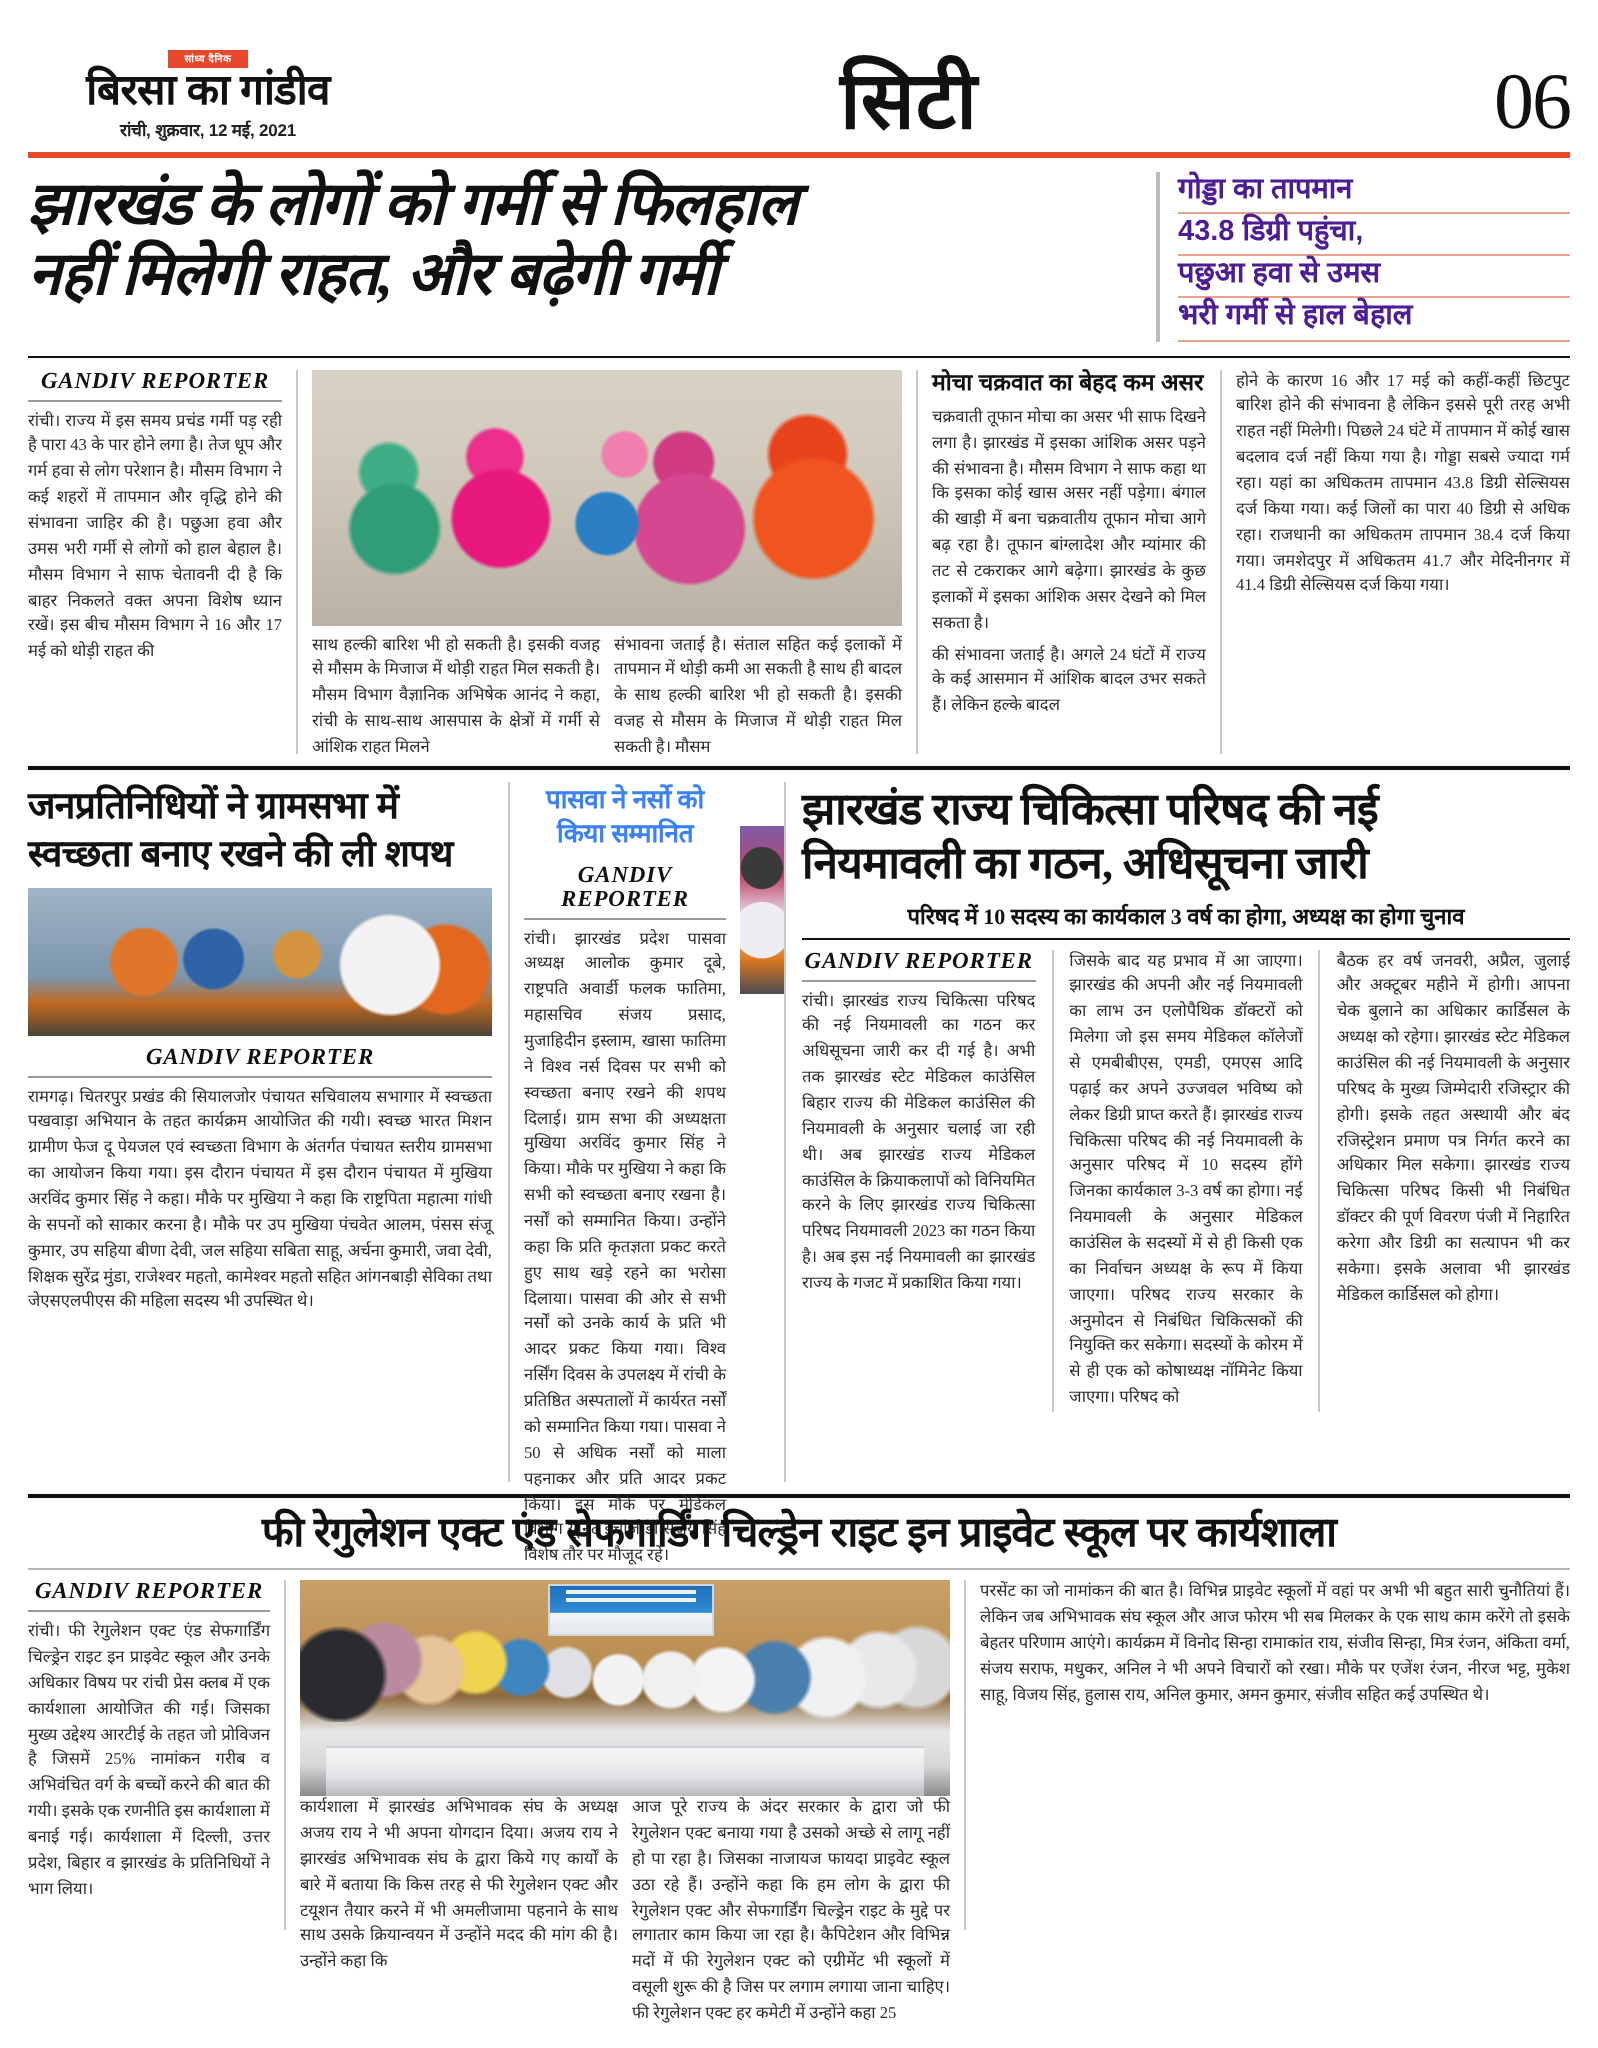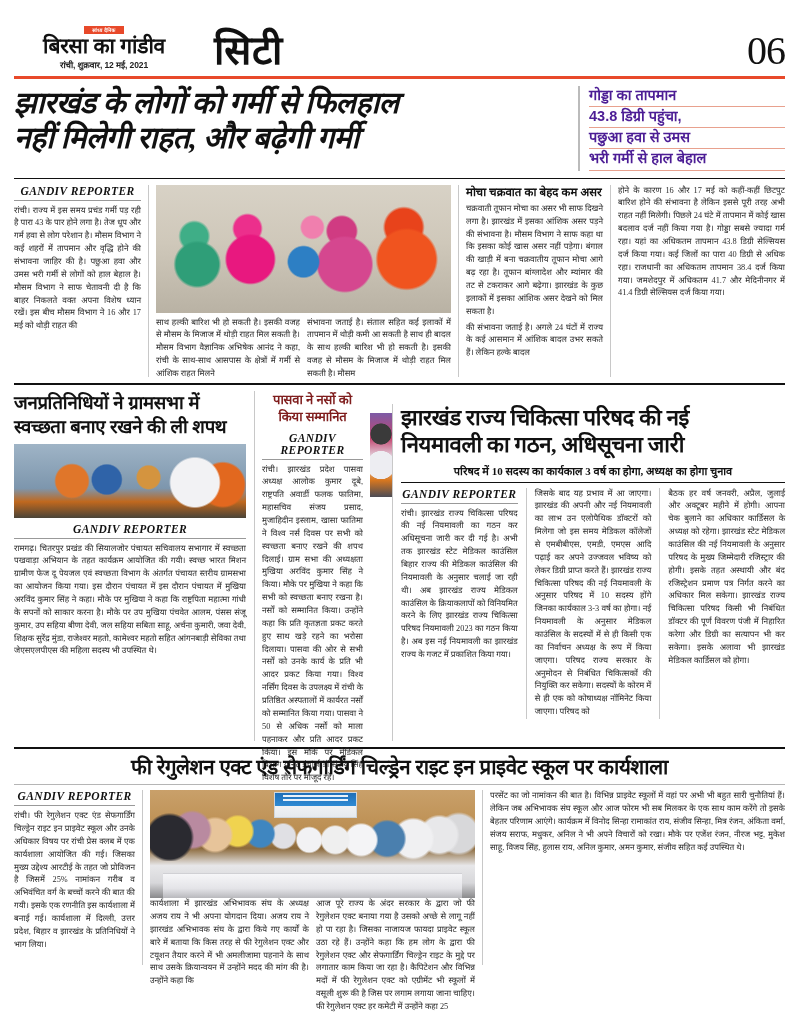--- a/index.html
+++ b/index.html
@@ -21,21 +21,21 @@
   .brand-name{
     font-family:"Liberation Sans",sans-serif;font-weight:bold;font-size:21px;
     letter-spacing:-.3px;line-height:1;color:#111;
   }
   .brand-date{
     font-family:"Liberation Sans",sans-serif;font-size:8.5px;font-weight:bold;
     color:#222;margin-top:3px;letter-spacing:-.1px;
   }
   .section-title{
     font-family:"Liberation Serif",serif;font-weight:bold;font-size:40px;
-    line-height:.95;color:#111;letter-spacing:.5px;flex:1;
+    line-height:.95;color:#111;letter-spacing:.5px;flex:1;text-align:center;
     margin-left:20px;
     margin-top:13px;
   }
   .page-no{
     font-family:"Liberation Serif",serif;font-size:40px;font-weight:normal;
     color:#111;line-height:.95;width:90px;text-align:right;letter-spacing:-1px;
   }
   .rule-orange{height:3px;background:#e8492a;margin:6px 0 0 0;}
 
   
@@ -133,21 +133,21 @@
     border-top:1px solid #d0d0d4;
   }
 
   
   .sec-head-a{
     font-family:"Liberation Sans",sans-serif;font-weight:bold;font-size:18.5px;
     line-height:1.3;color:#111;letter-spacing:-.3px;
   }
   .sec-head-b{
     font-family:"Liberation Sans",sans-serif;font-weight:bold;font-size:13px;
-    line-height:1.35;color:#7f1d1d;text-align:center;letter-spacing:-.2px;
+    line-height:1.35;color:#3b82f6;text-align:center;letter-spacing:-.2px;
   }
   .sec-head-c{
     font-family:"Liberation Serif",serif;font-weight:bold;font-size:22px;
     line-height:1.25;color:#111;letter-spacing:-.3px;
   }
   .sec-sub{
     font-family:Liberation Serif, serif;font-weight:bold;font-size:11px;
     color:#111;padding:4px 0 4px 0;border-bottom:1px solid #111;margin-bottom:5px;text-align:center;
   }
   .sec-head-d{
@@ -229,21 +229,21 @@
       <div class="sec-head-b">पासवा ने नर्सो को</div>
       <div class="sec-head-b">किया सम्मानित</div>
       <div class="byline" style="margin-top:6px;">GANDIV REPORTER</div>
       <div class="body-txt">रांची। झारखंड प्रदेश पासवा अध्यक्ष आलोक कुमार दूबे, राष्ट्रपति अवार्डी फलक फातिमा, महासचिव संजय प्रसाद, मुजाहिदीन इस्लाम, खासा फातिमा ने विश्व नर्स दिवस पर सभी को स्वच्छता बनाए रखने की शपथ दिलाई। ग्राम सभा की अध्यक्षता मुखिया अरविंद कुमार सिंह ने किया। मौके पर मुखिया ने कहा कि सभी को स्वच्छता बनाए रखना है। नर्सों को सम्मानित किया। उन्होंने कहा कि प्रति कृतज्ञता प्रकट करते हुए साथ खड़े रहने का भरोसा दिलाया। पासवा की ओर से सभी नर्सों को उनके कार्य के प्रति भी आदर प्रकट किया गया। विश्व नर्सिंग दिवस के उपलक्ष्य में रांची के प्रतिष्ठित अस्पतालों में कार्यरत नर्सों को सम्मानित किया गया। पासवा ने 50 से अधिक नर्सों को माला पहनाकर और प्रति आदर प्रकट किया। इस मौके पर मेडिकल विभाग यूनिट इंचार्ज डॉ संजय सिंह विशेष तौर पर मौजूद रहे।</div>
     </div>
 
     <div class="col" style="width:22px;">
       <div class="photo ph-nurse" style="width:100%;height:84px;margin-top:22px;"></div>
     </div>
 
-    <div class="col vsep" style="flex:1;padding-left:8px;margin-top:13px;">
+    <div class="col vsep" style="flex:1;padding-left:8px;">
       <div class="sec-head-c">झारखंड राज्य चिकित्सा परिषद की नई</div>
       <div class="sec-head-c">नियमावली का गठन, अधिसूचना जारी</div>
       <div class="sec-sub">परिषद में 10 सदस्य का कार्यकाल 3 वर्ष का होगा, अध्यक्ष का होगा चुनाव</div>
       <div style="display:flex;gap:8px;">
         <div style="width:33%;">
           <div class="byline">GANDIV REPORTER</div>
           <div class="body-txt">रांची। झारखंड राज्य चिकित्सा परिषद की नई नियमावली का गठन कर अधिसूचना जारी कर दी गई है। अभी तक झारखंड स्टेट मेडिकल काउंसिल बिहार राज्य की मेडिकल काउंसिल की नियमावली के अनुसार चलाई जा रही थी। अब झारखंड राज्य मेडिकल काउंसिल के क्रियाकलापों को विनियमित करने के लिए झारखंड राज्य चिकित्सा परिषद नियमावली 2023 का गठन किया है। अब इस नई नियमावली का झारखंड राज्य के गजट में प्रकाशित किया गया।</div>
         </div>
         <div class="body-txt vsep" style="width:33%;padding-left:8px;">जिसके बाद यह प्रभाव में आ जाएगा। झारखंड की अपनी और नई नियमावली का लाभ उन एलोपैथिक डॉक्टरों को मिलेगा जो इस समय मेडिकल कॉलेजों से एमबीबीएस, एमडी, एमएस आदि पढ़ाई कर अपने उज्जवल भविष्य को लेकर डिग्री प्राप्त करते हैं। झारखंड राज्य चिकित्सा परिषद की नई नियमावली के अनुसार परिषद में 10 सदस्य होंगे जिनका कार्यकाल 3-3 वर्ष का होगा। नई नियमावली के अनुसार मेडिकल काउंसिल के सदस्यों में से ही किसी एक का निर्वाचन अध्यक्ष के रूप में किया जाएगा। परिषद राज्य सरकार के अनुमोदन से निबंधित चिकित्सकों की नियुक्ति कर सकेगा। सदस्यों के कोरम में से ही एक को कोषाध्यक्ष नॉमिनेट किया जाएगा। परिषद को</div>
         <div class="body-txt vsep" style="width:33%;padding-left:8px;">बैठक हर वर्ष जनवरी, अप्रैल, जुलाई और अक्टूबर महीने में होगी। आपना चेक बुलाने का अधिकार कार्डिसल के अध्यक्ष को रहेगा। झारखंड स्टेट मेडिकल काउंसिल की नई नियमावली के अनुसार परिषद के मुख्य जिम्मेदारी रजिस्ट्रार की होगी। इसके तहत अस्थायी और बंद रजिस्ट्रेशन प्रमाण पत्र निर्गत करने का अधिकार मिल सकेगा। झारखंड राज्य चिकित्सा परिषद किसी भी निबंधित डॉक्टर की पूर्ण विवरण पंजी में निहारित करेगा और डिग्री का सत्यापन भी कर सकेगा। इसके अलावा भी झारखंड मेडिकल कार्डिसल को होगा।</div>

